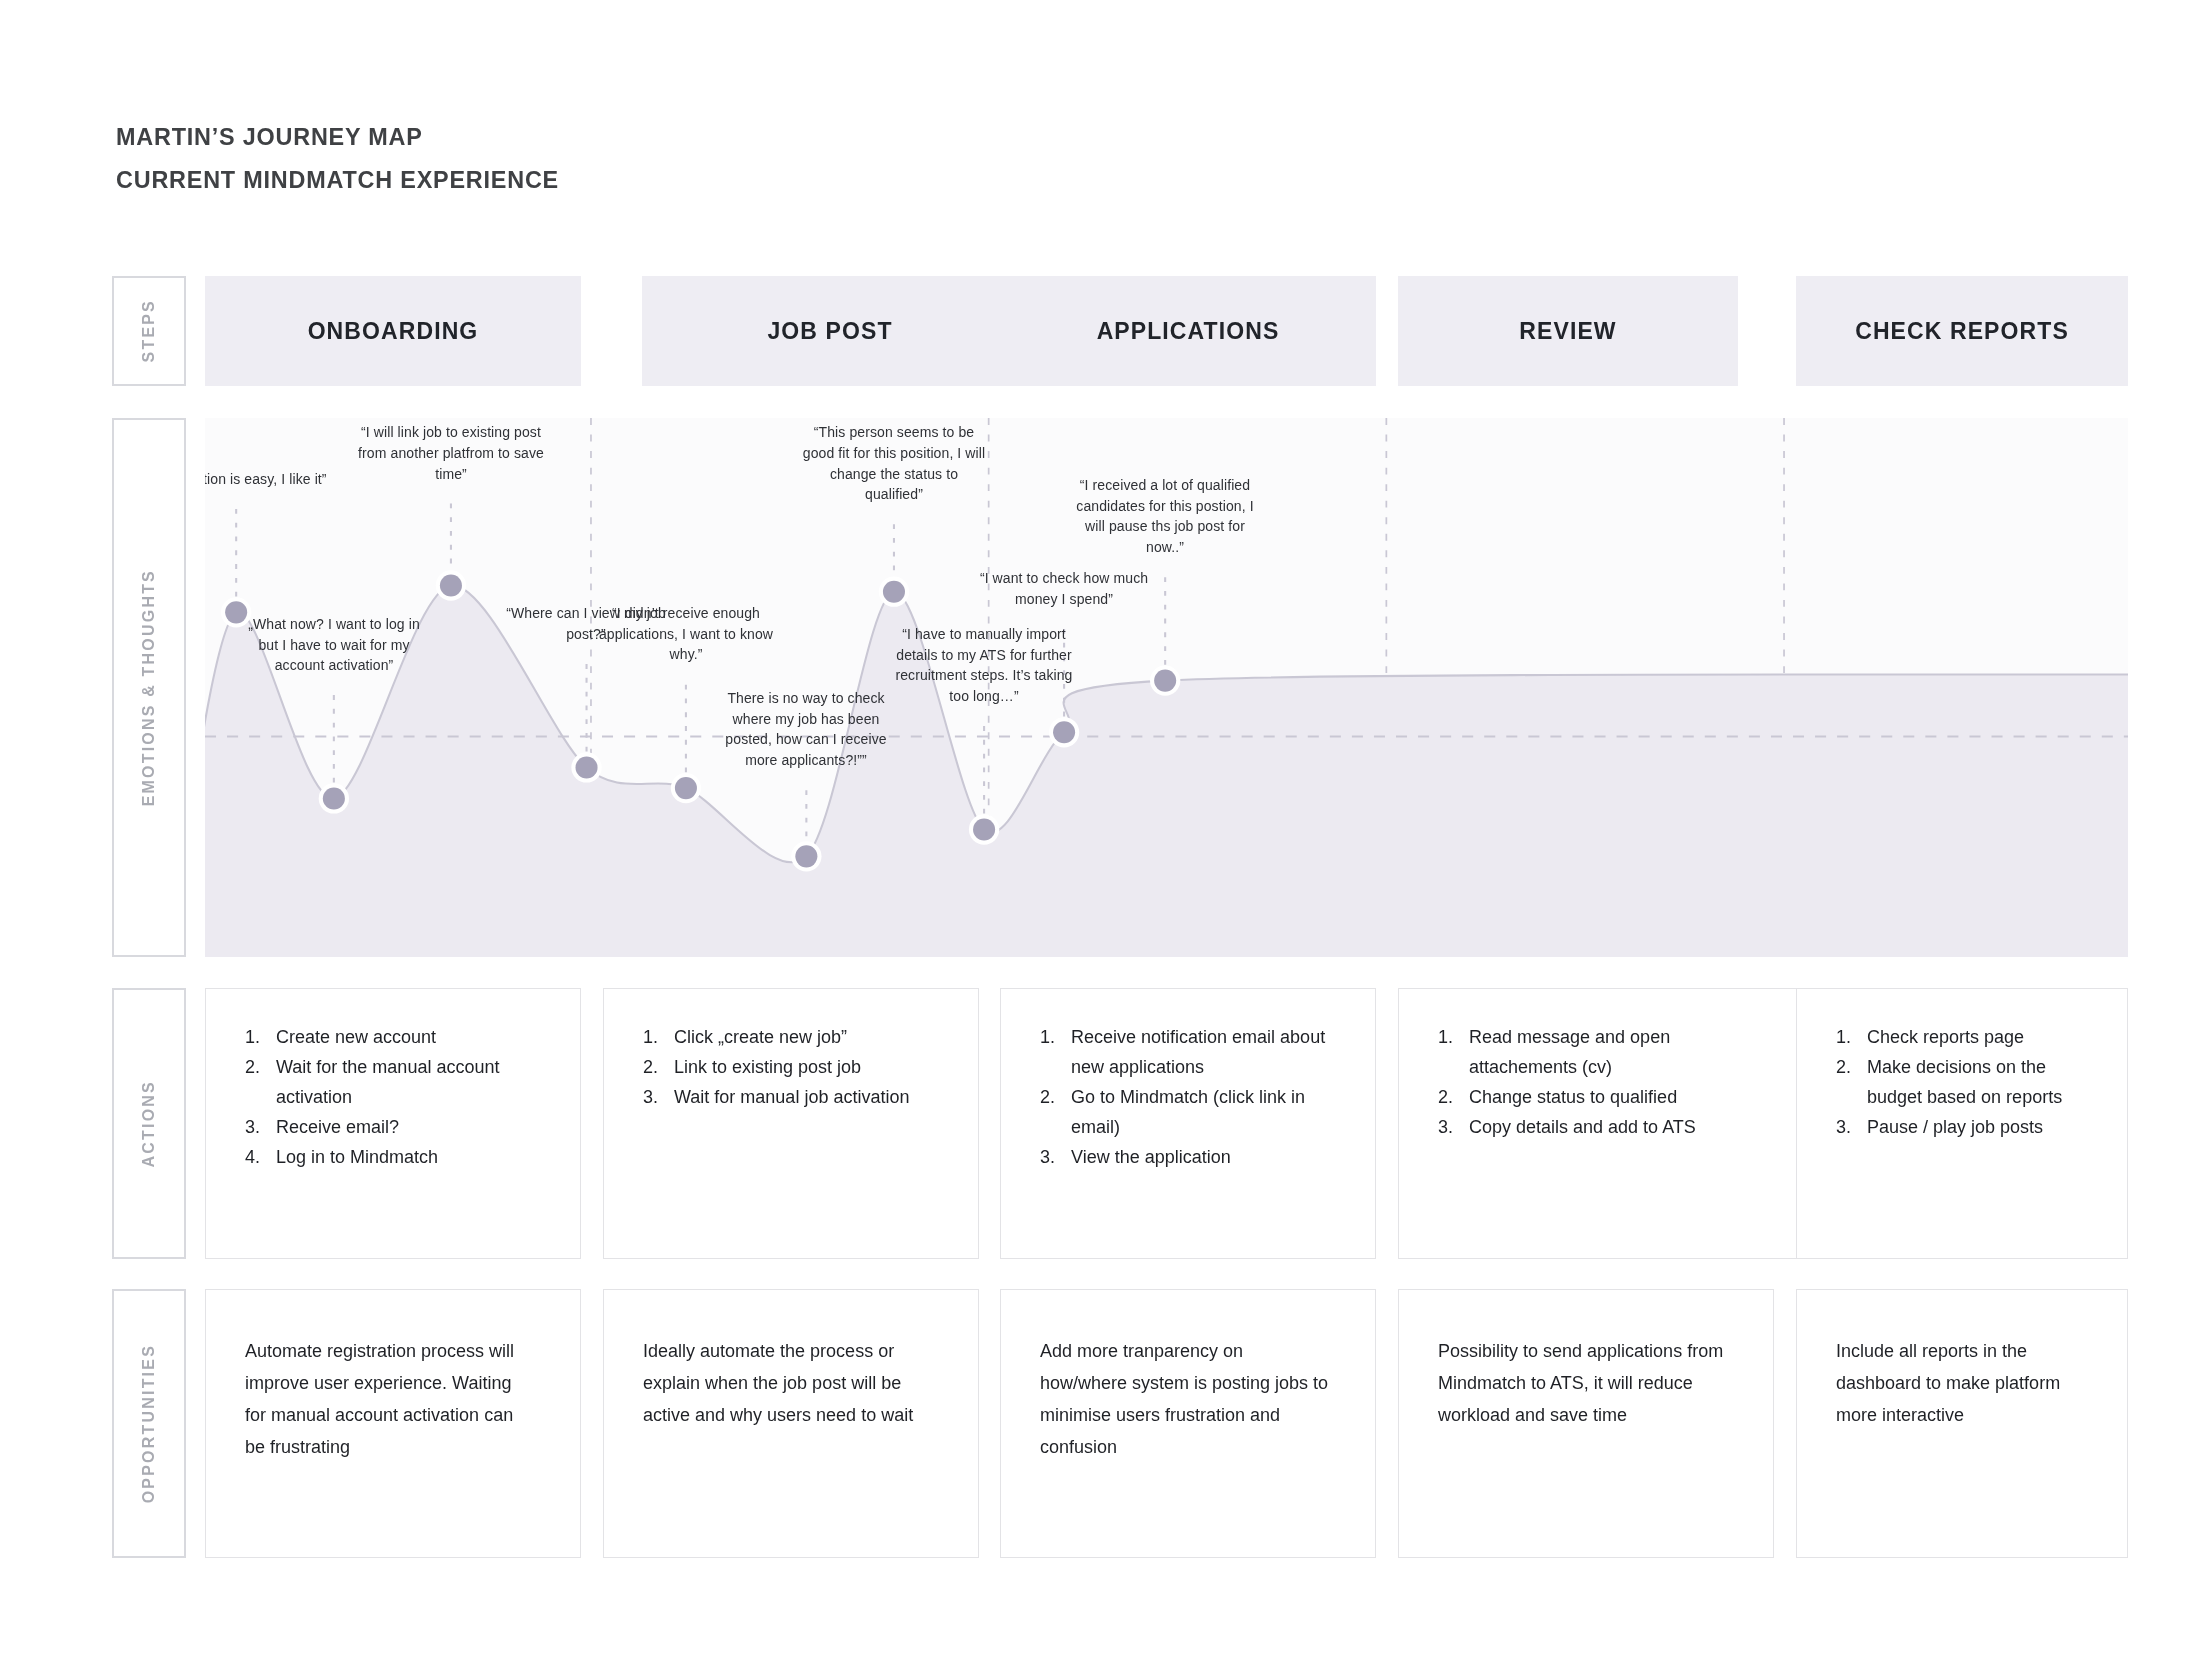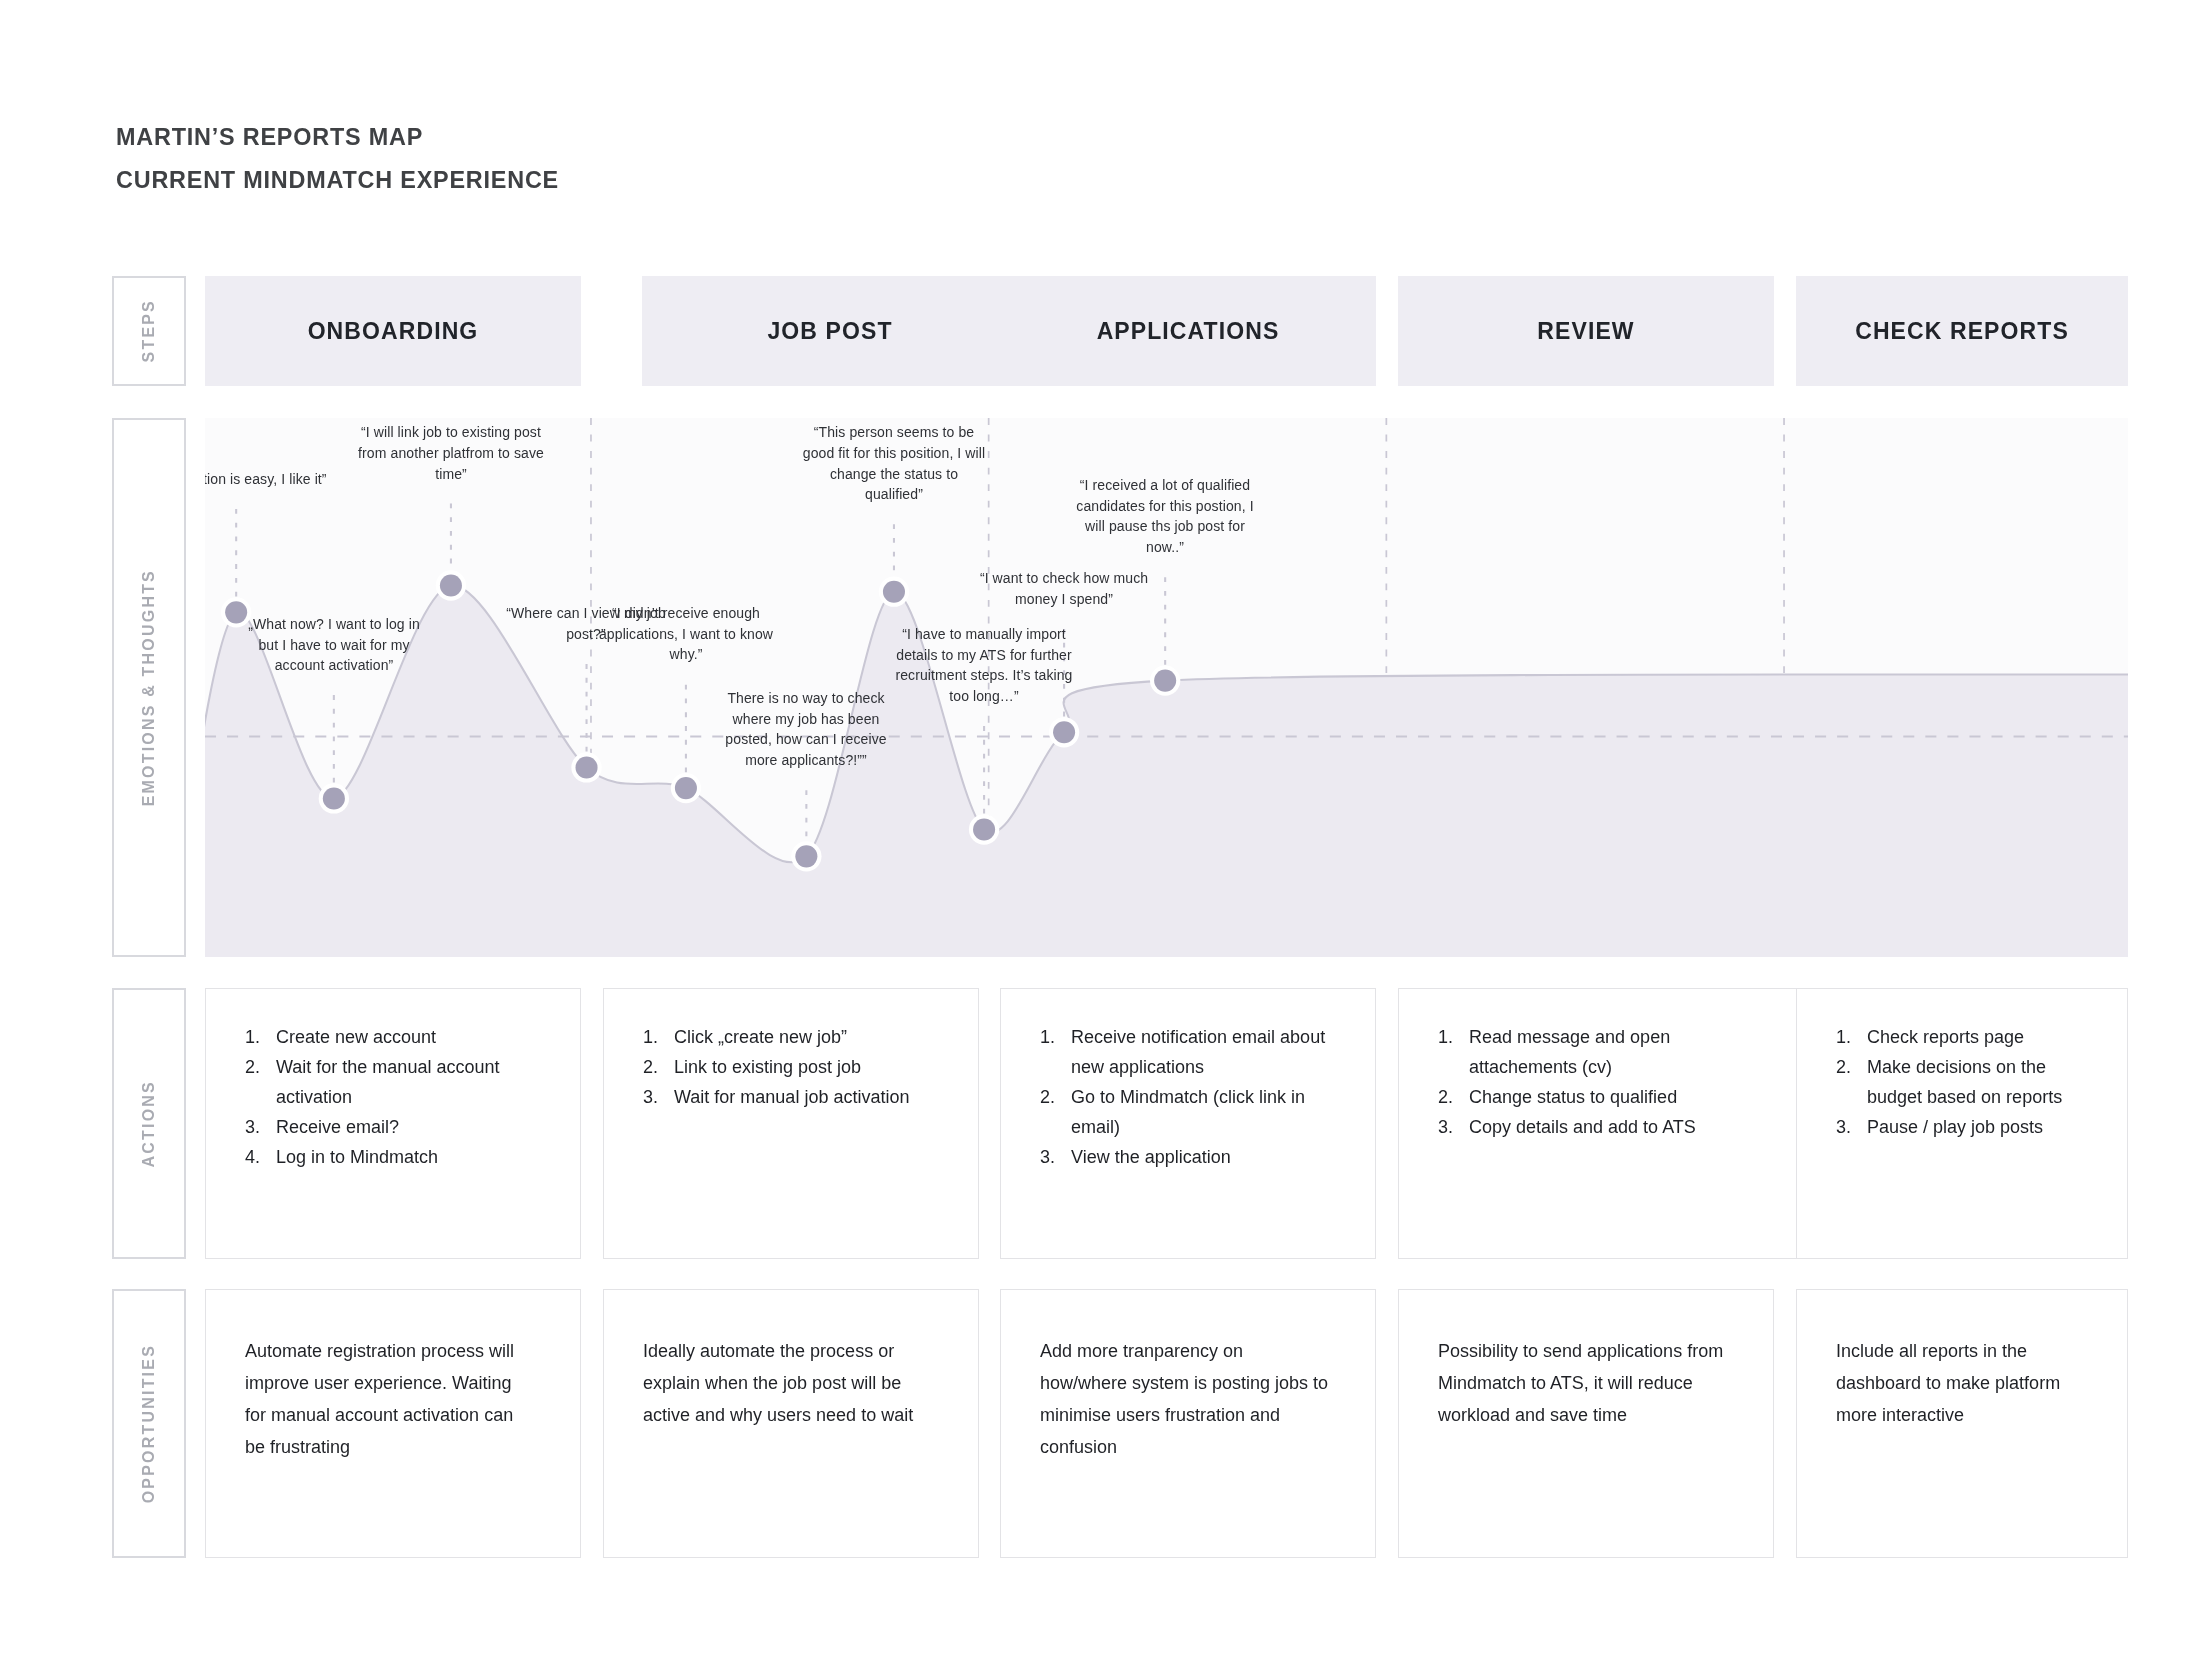--- a/index.html
+++ b/index.html
@@ -78,38 +78,38 @@
     margin: 45px 43px 0 39px;
     font-size: 18px; line-height: 32px; color: #1f2126;
   }
 </style>
 </head>
 <body>
 
 <div class="page">
 
   <div class="title-block">
-    <div class="title-line">MARTIN’S REPORTS MAP</div>
+    <div class="title-line">MARTIN’S JOURNEY MAP</div>
     <div class="title-line">CURRENT MINDMATCH EXPERIENCE</div>
   </div>
 
   <div class="row-label" id="steps-label">
     <span>STEPS</span>
   </div>
   <div class="steps-strip" id="steps-strip">
       <div class="step-head" style="left: 0px; width: 376px;">
         <span>ONBOARDING</span>
       </div>
       <div class="step-head" style="left: 398px; width: 376px; margin-left: 39px;">
         <span>JOB POST</span>
       </div>
       <div class="step-head" style="left: 795px; width: 376px;">
         <span>APPLICATIONS</span>
       </div>
-      <div class="step-head" style="left: 1193px; width: 376px;">
+      <div class="step-head" style="left: 1193px; width: 340px;">
         <span>REVIEW</span>
       </div>
       <div class="step-head" style="left: 1591px; width: 332px;">
         <span>CHECK REPORTS</span>
       </div>
     </div>
 
   <div class="row-label" id="emotions-label">
     <span>EMOTIONS &amp; THOUGHTS</span>
   </div>

